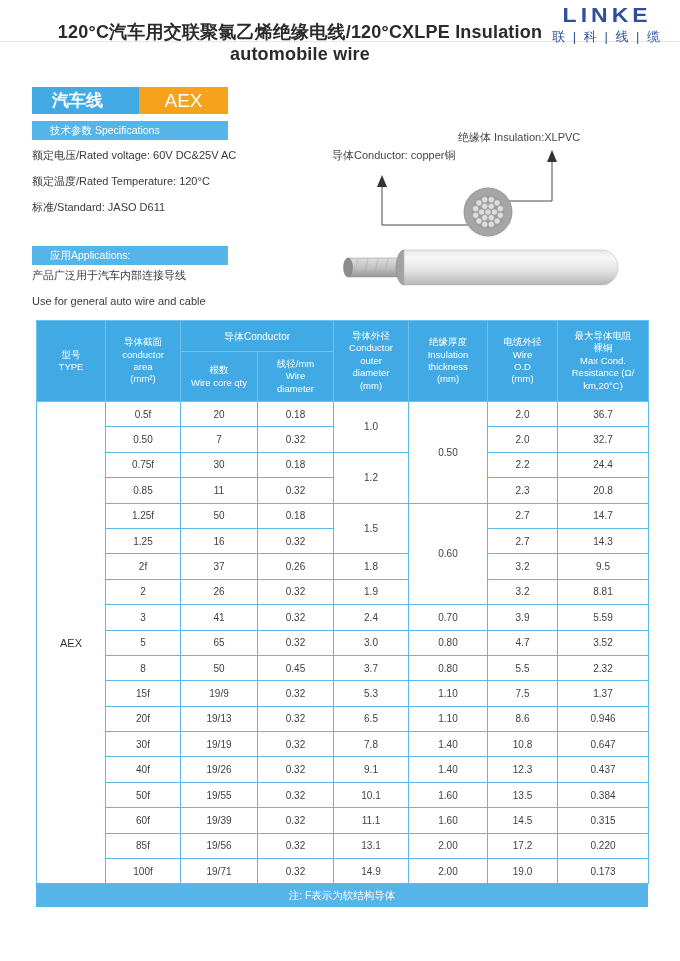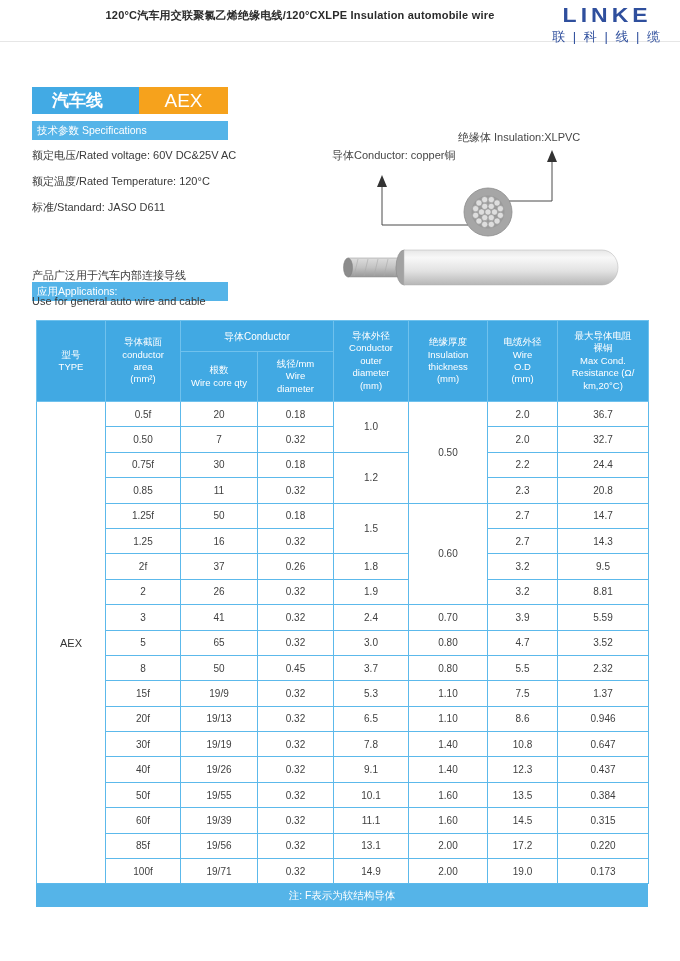--- a/index.html
+++ b/index.html
@@ -2,35 +2,35 @@
 <html><head>
 <meta charset="utf-8">
 <style>
   html,body{margin:0;padding:0;background:#fff;}
   .page{
     position:relative;width:680px;height:961px;background:#ffffff;overflow:hidden;
     font-family:"Liberation Sans","DejaVu Sans",sans-serif;color:#333;
   }
   
   .top-header{position:absolute;left:0;top:0;width:680px;height:41px;border-bottom:1px solid #e6e6e6;}
-  .page-title{position:absolute;left:30px;top:8px;width:540px;text-align:center;
-    font-size:11px;font-weight:bold;color:#2b2b2b;letter-spacing:0.2px;}
+  .page-title{position:absolute;left:30px;top:20px;width:540px;text-align:center;
+    font-size:18px;font-weight:bold;color:#2b2b2b;letter-spacing:0.2px;}
   .logo{position:absolute;right:18px;top:4px;text-align:center;line-height:1;}
   .logo-text{font-size:23px;font-weight:bold;color:#2f4f9d;letter-spacing:4px;transform:scaleY(0.88);}
   .logo-sub{margin-top:3px;font-size:13px;color:#2f4f9d;letter-spacing:2px;white-space:nowrap;}
   
   .product-bars{position:absolute;left:32px;top:87px;display:flex;height:27px;}
   .bar-category{width:107px;background:#42aae4;color:#fff;font-size:17px;font-weight:bold;
     line-height:27px;padding-left:20px;box-sizing:border-box;}
   .bar-model{width:89px;background:#f6a21c;color:#fff;font-size:19px;line-height:27px;text-align:center;}
   
   .section-bar{position:absolute;left:32px;width:196px;height:19px;background:#55b4e8;color:#fff;
-    font-size:10.5px;line-height:19px;padding-left:5px;box-sizing:border-box;}
+    font-size:10.5px;line-height:19px;padding-left:18px;box-sizing:border-box;}
   .spec-heading{top:121px;}
-  .app-heading{top:246px;margin-top:36px;}
+  .app-heading{top:246px;}
   .text-list{position:absolute;left:32px;}
   .spec-list{top:142px;}
   .app-list{top:262px;}
   .text-list div{height:26px;line-height:26px;font-size:11px;color:#3a3a3a;white-space:nowrap;}
   
   .diagram{position:absolute;left:330px;top:125px;}
   .diagram text{font-family:"Liberation Sans","DejaVu Sans",sans-serif;fill:#474747;}
   
   .table-wrap{position:absolute;left:36px;top:320px;width:612px;}
   table.spec{border-collapse:collapse;width:612px;table-layout:fixed;}

